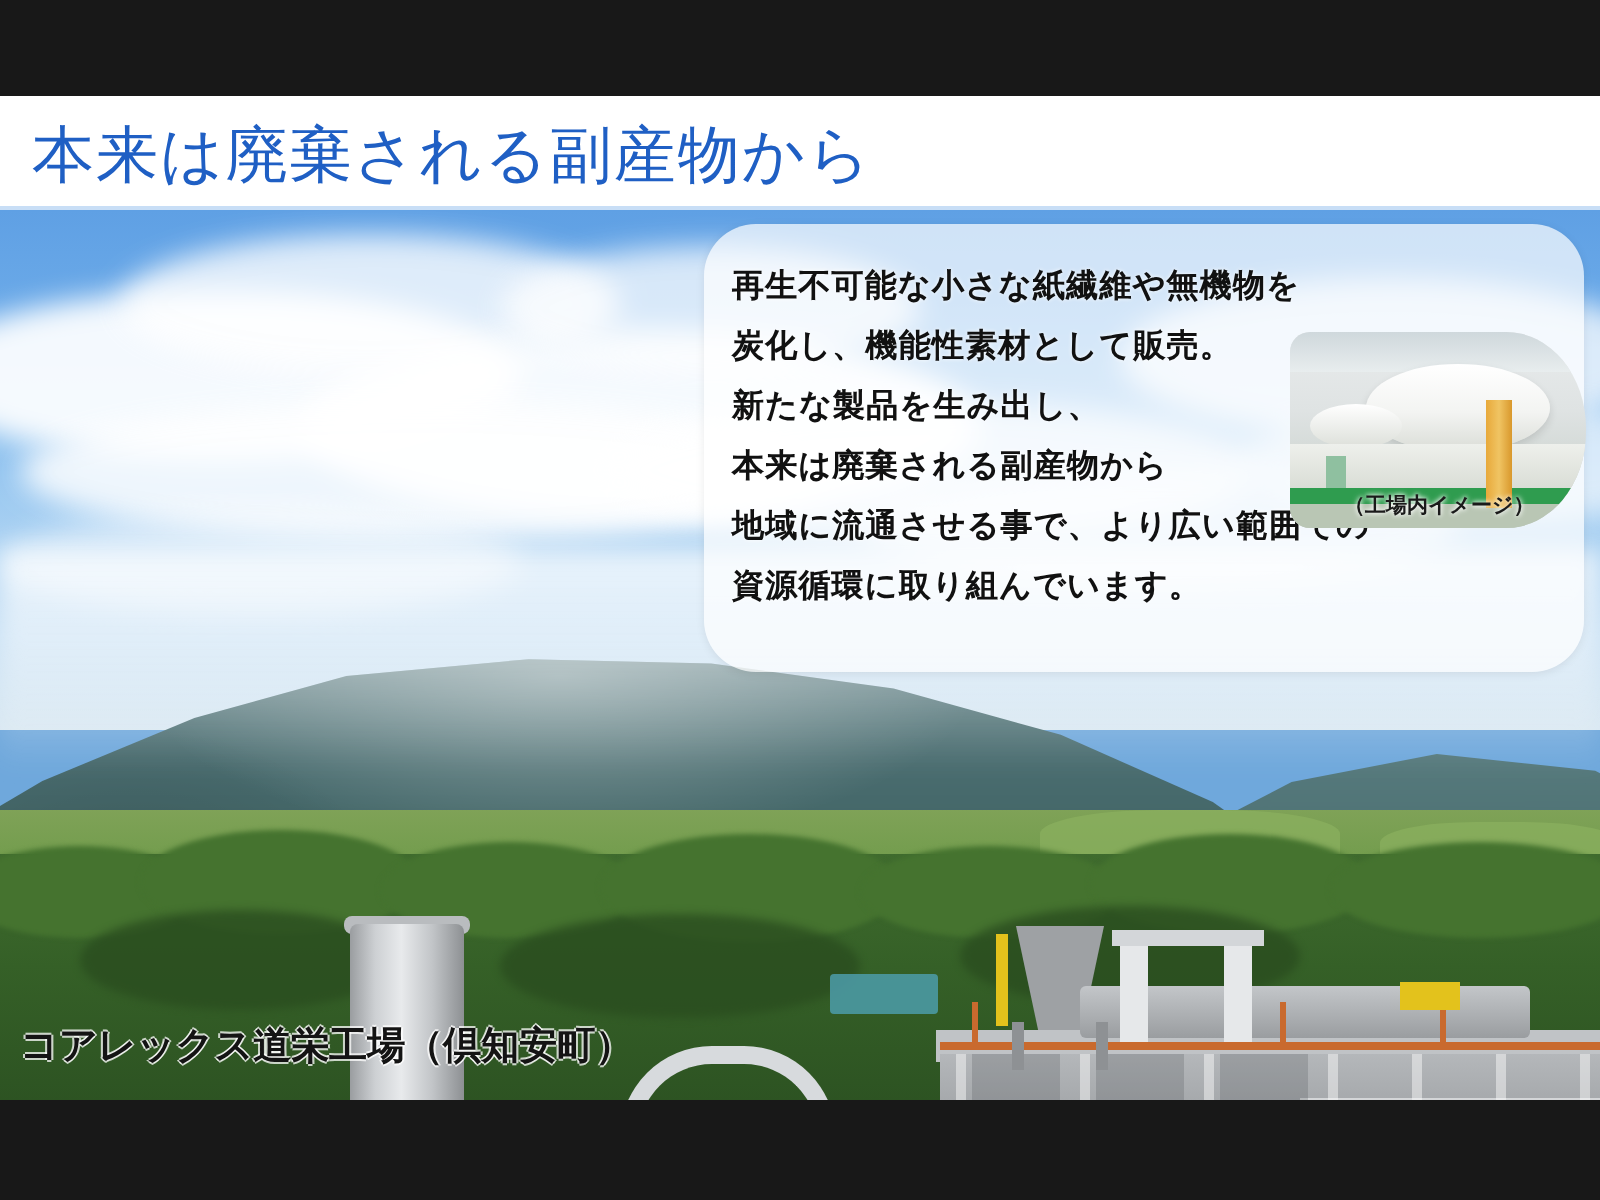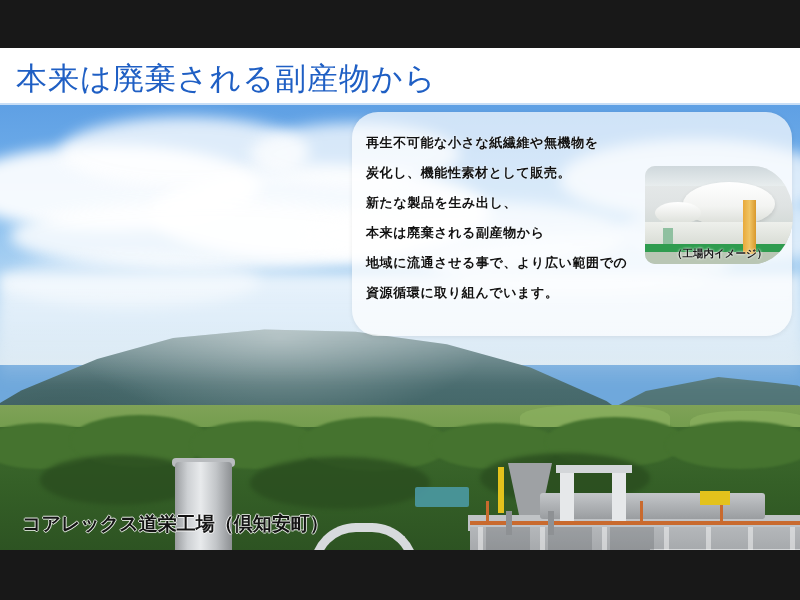--- a/index.html
+++ b/index.html
@@ -267,21 +267,21 @@
     left: 415px; top: 22px;
     width: 54px; height: 20px;
     background: #4c9caa;
     border-radius: 2px;
     opacity: .85;
   }
 
   
   .photo-caption {
     position: absolute;
-    left: 22px;
+    left: 10px;
     top: 405px;
     font-size: 19px;
     line-height: 26px;
     font-weight: 700;
     color: #141414;
     letter-spacing: 0px;
     text-shadow:
        1px 0 0 rgba(255,255,255,.75), -1px 0 0 rgba(255,255,255,.75),
        0 1px 0 rgba(255,255,255,.75), 0 -1px 0 rgba(255,255,255,.75);
     white-space: nowrap;
@@ -298,21 +298,21 @@
     border-radius: 26px;
     box-shadow: 0 1px 5px rgba(0,0,0,0.08);
   }
   .panel-lines {
     position: absolute;
     left: 366px;
     top: 128px;
     width: 420px;
   }
   .panel-line {
-    font-size: 13px;
+    font-size: 16px;
     line-height: 30px;
     font-weight: 700;
     color: #111111;
     letter-spacing: 0.6px;
     white-space: nowrap;
     text-shadow: 0 0 2px rgba(255,255,255,0.9);
   }
 
   
   .inset {

